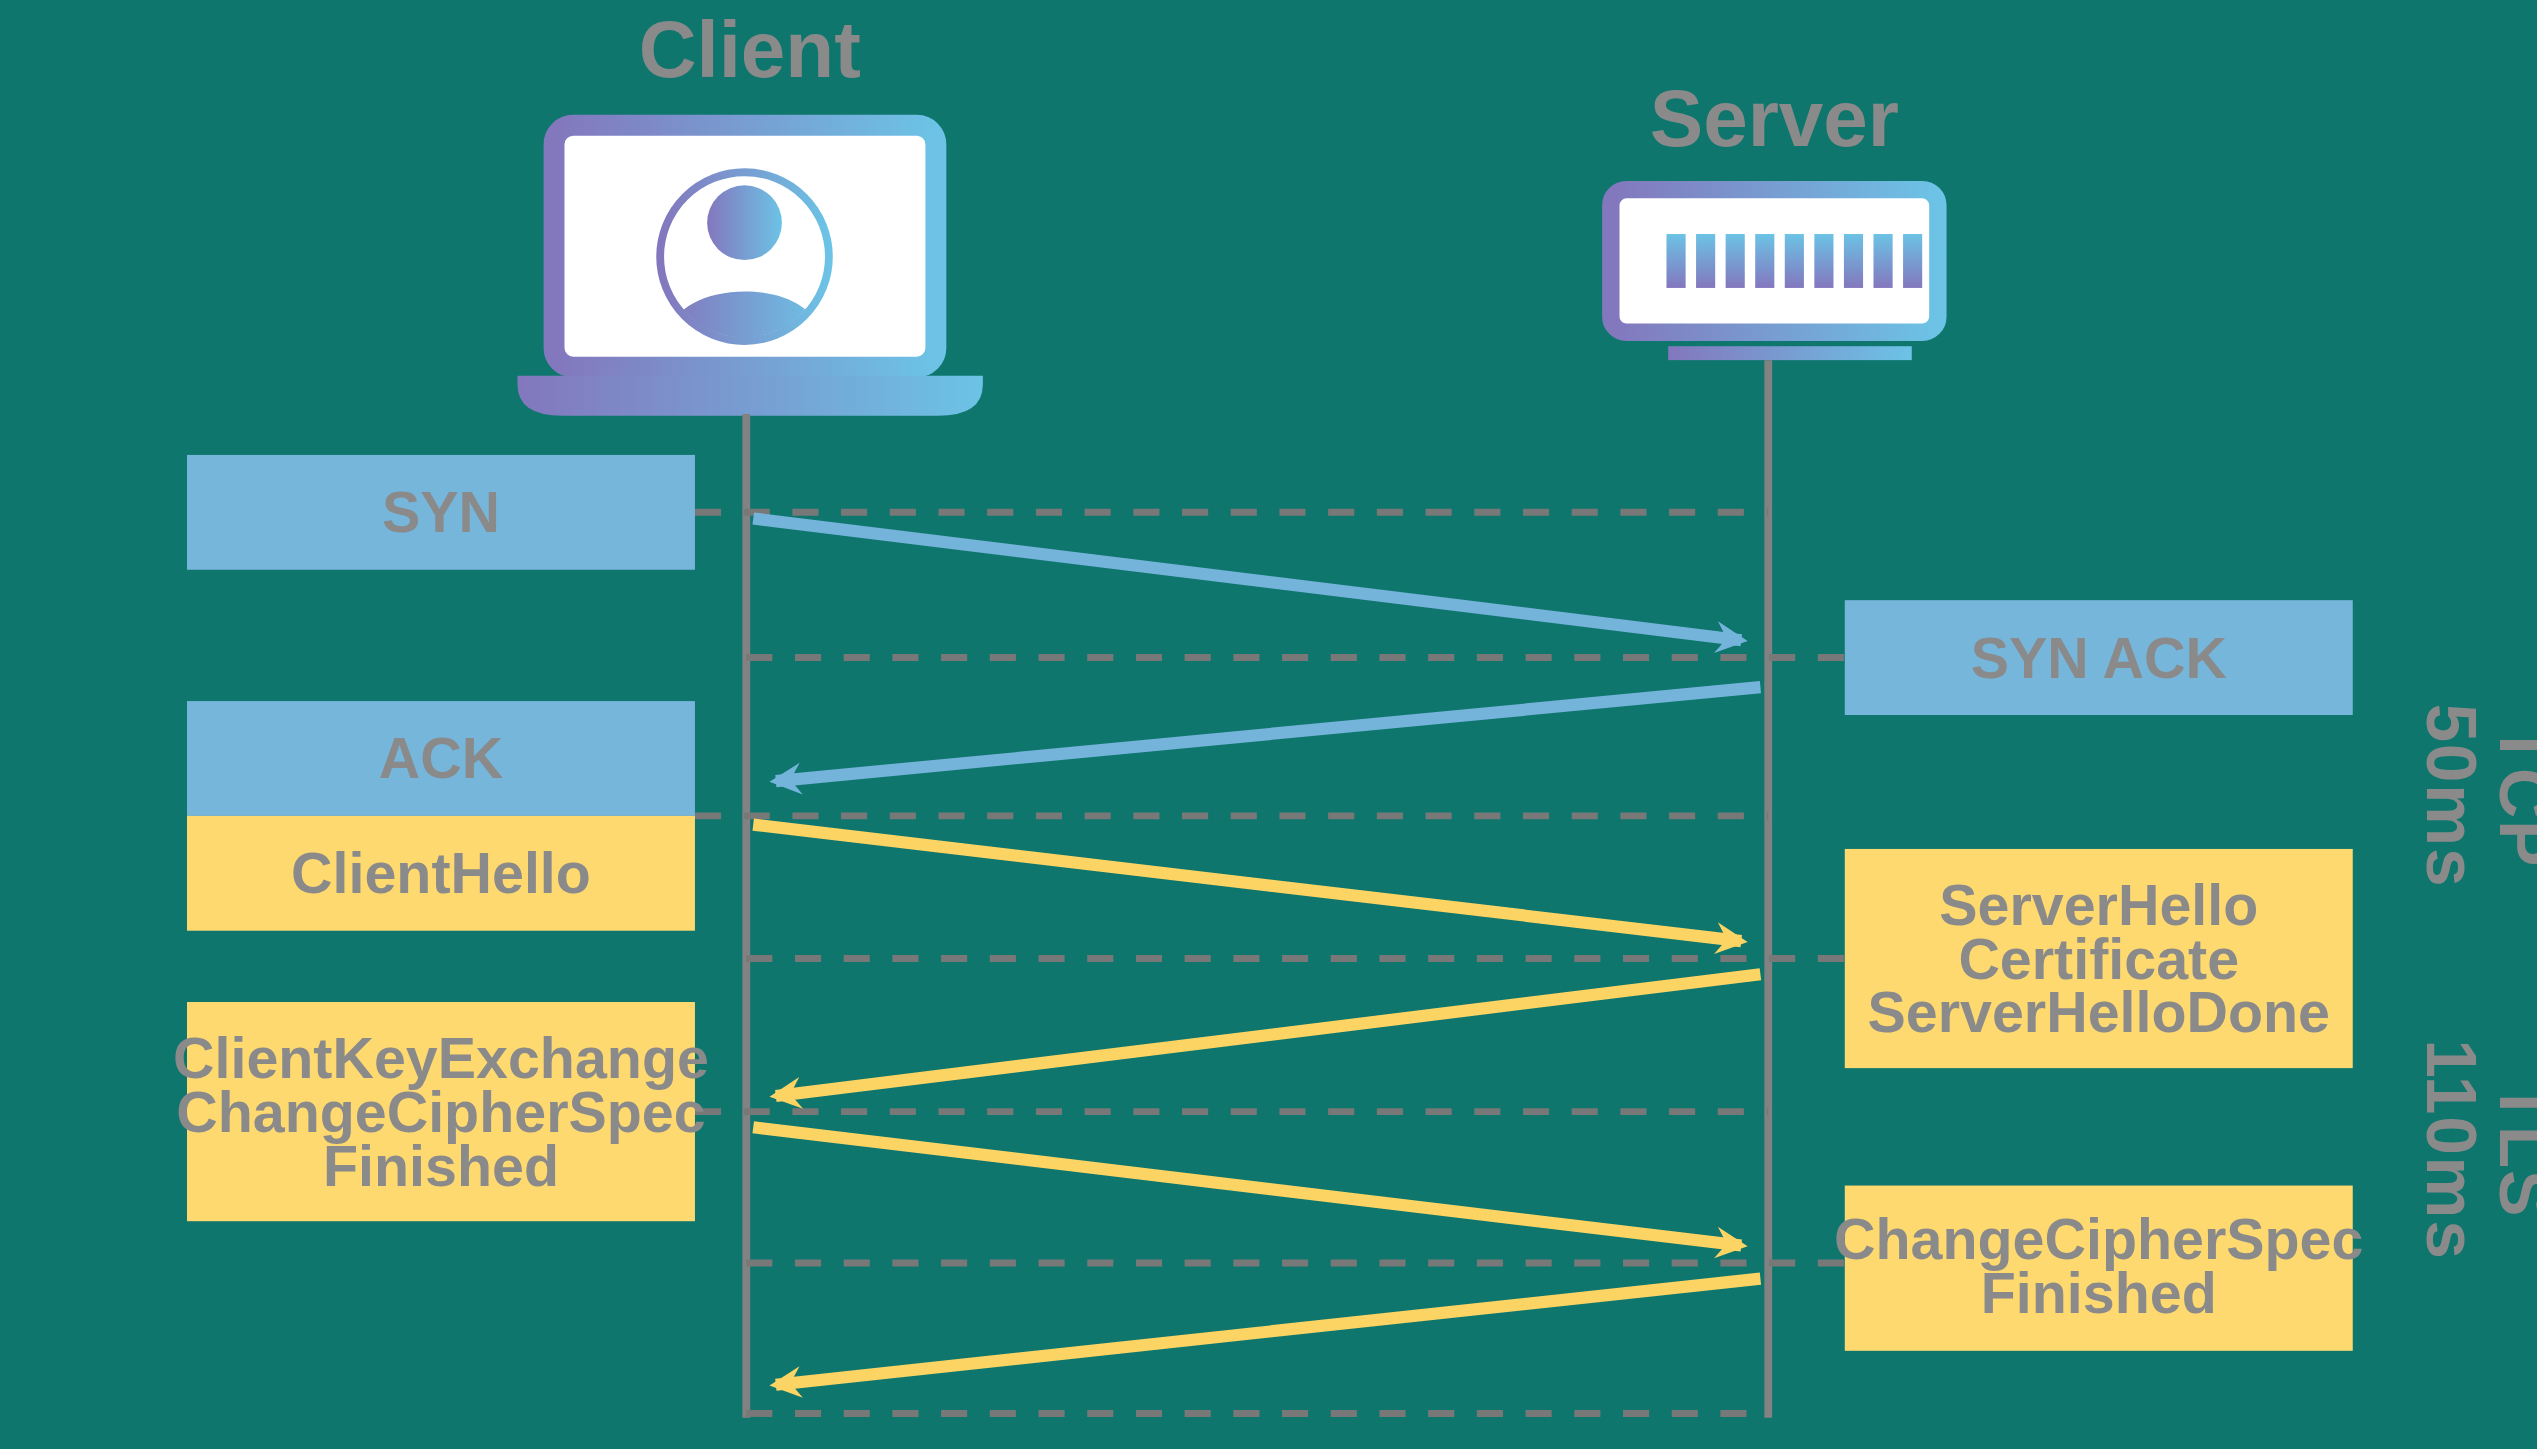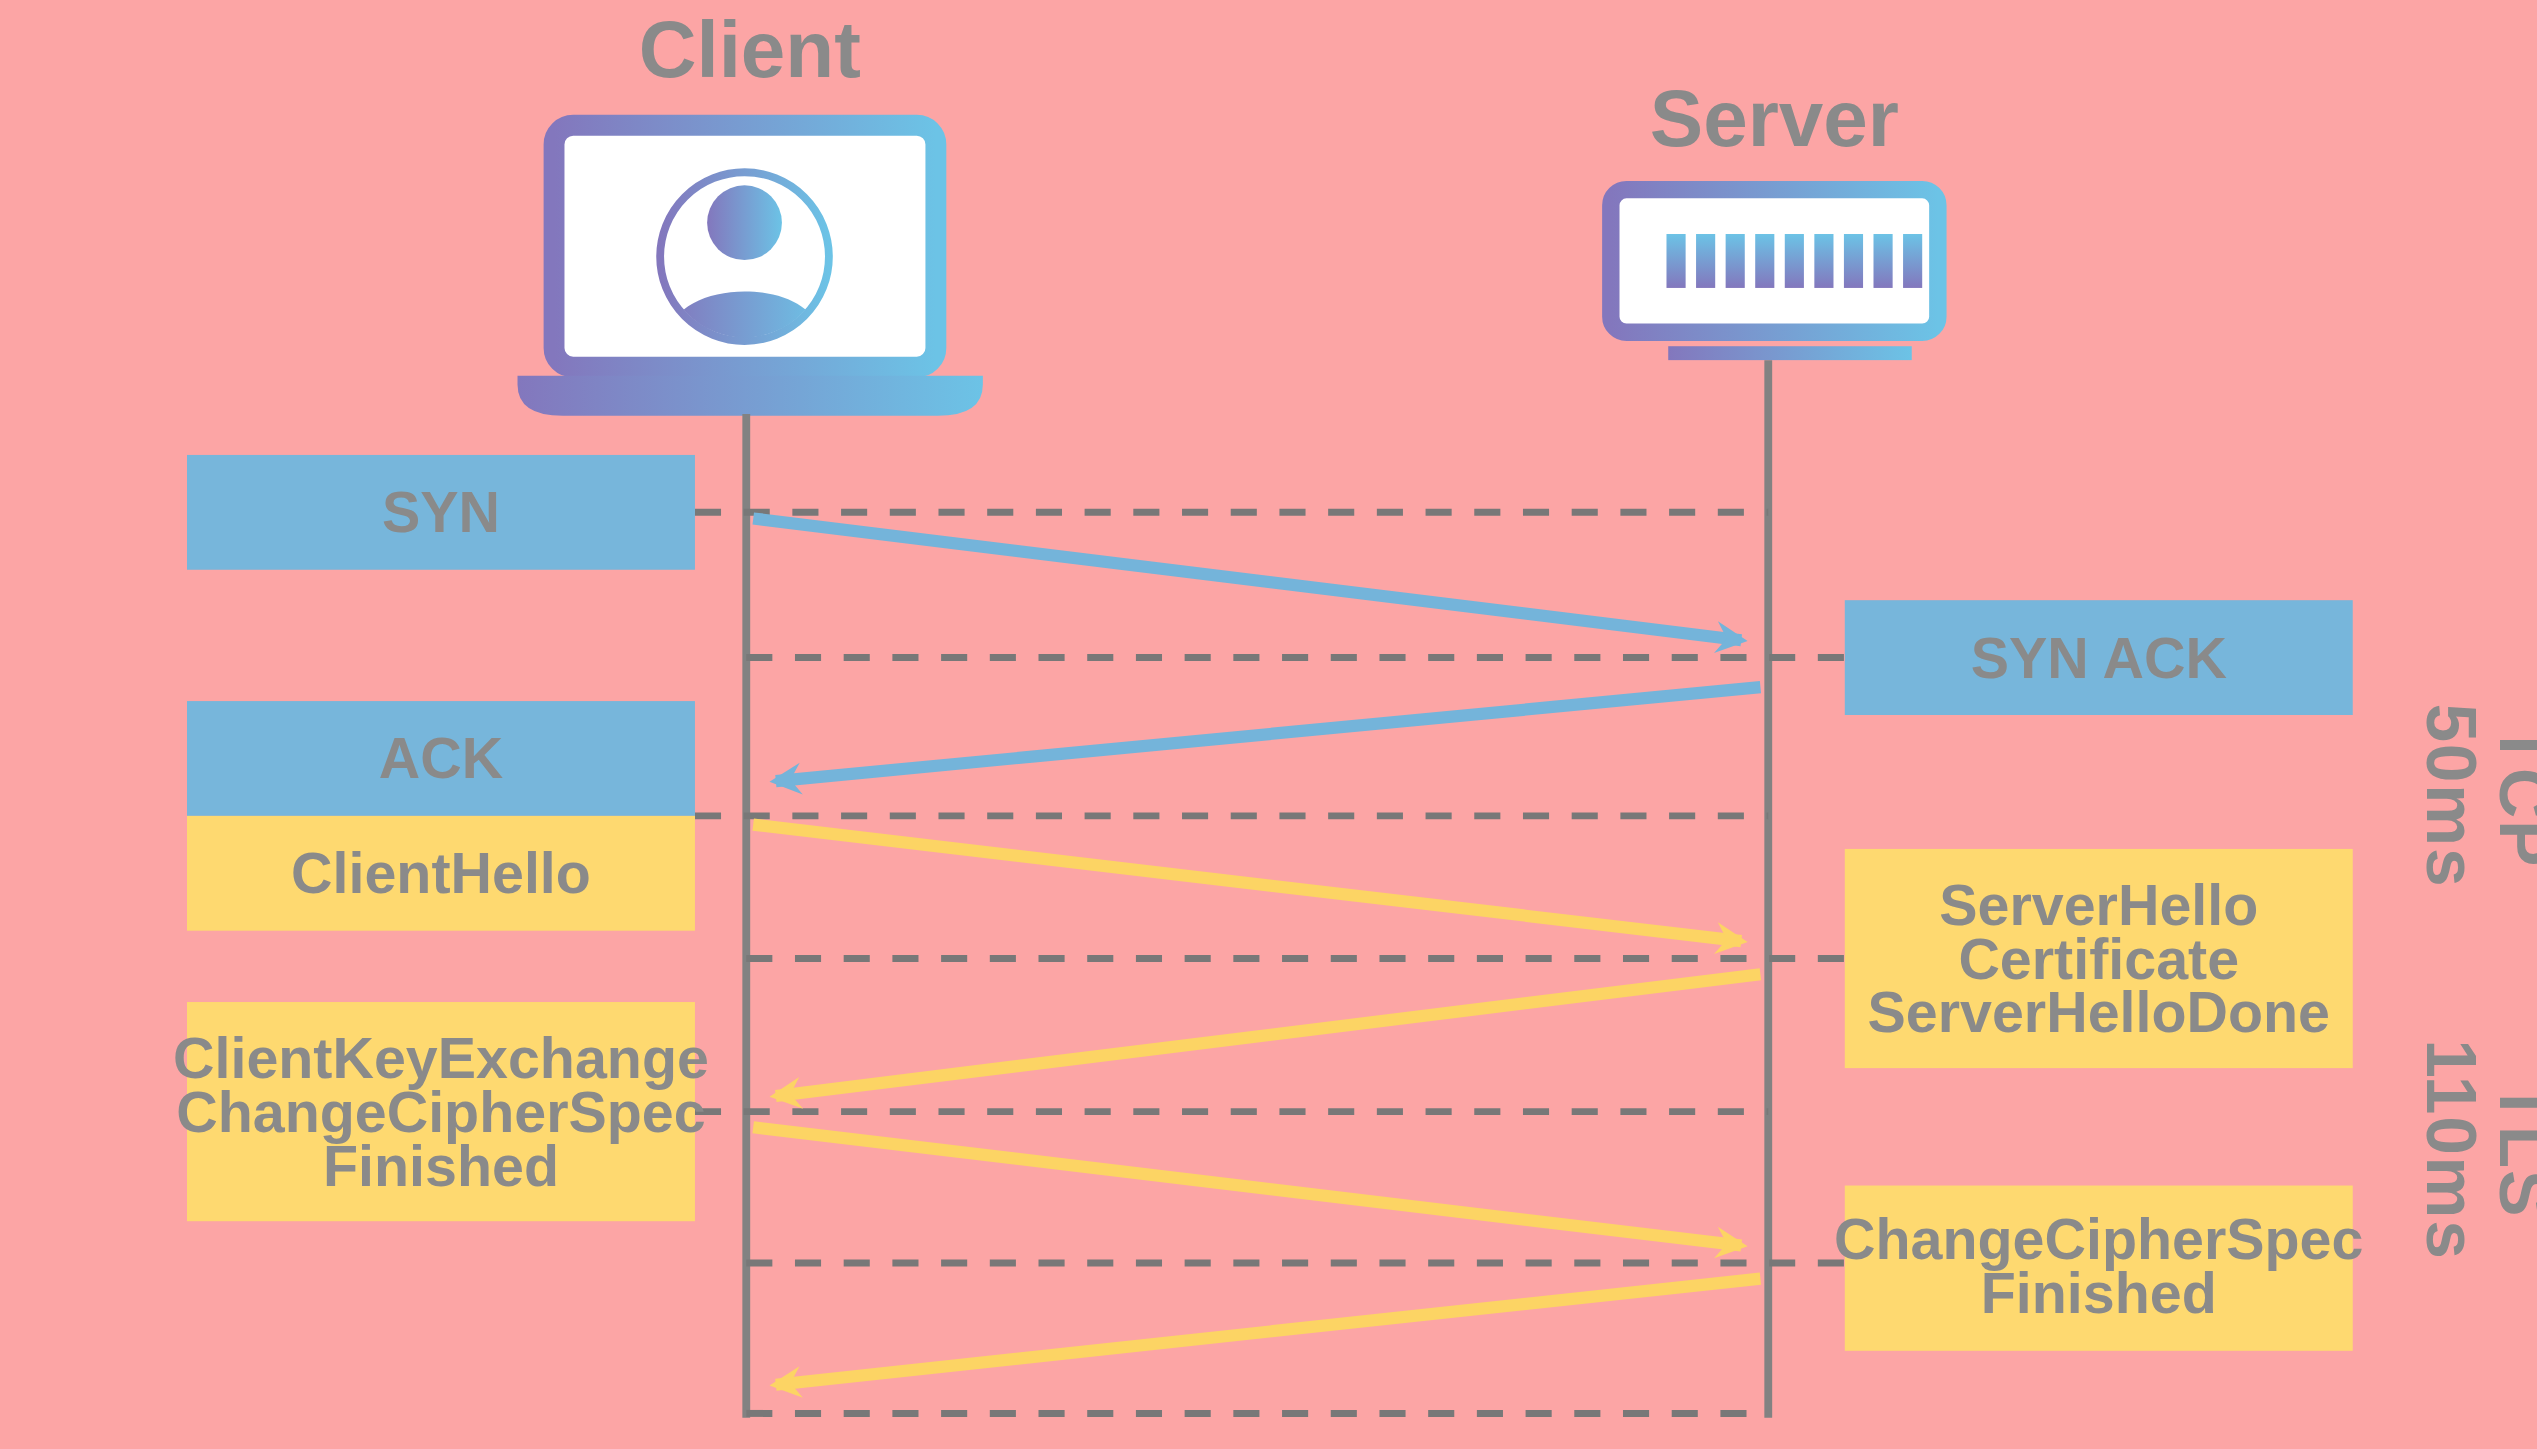--- a/index.html
+++ b/index.html
@@ -1,16 +1,16 @@
 <!DOCTYPE html>
 <html style="font-size:14px"><head>
 <meta charset="utf-8">
 <style>
   html,body{margin:0;padding:0;background:#f0f0ee;}
-  .stage{position:relative;width:2538px;height:1450px;background:#fca5a5;overflow:hidden;}
+  .stage{position:relative;width:2538px;height:1450px;background:#0f766e;overflow:hidden;}
   svg{display:block;}
   text{font-family:"Liberation Sans","DejaVu Sans",sans-serif;font-weight:bold;fill:#8a8a8a;}
   .actor-label{font-size:92px;}
   .box-label{font-size:66px;}
   .phase-label{font-size:80px;letter-spacing:2px;}
 </style>
 </head>
 <body>
 
 <div class="stage">

